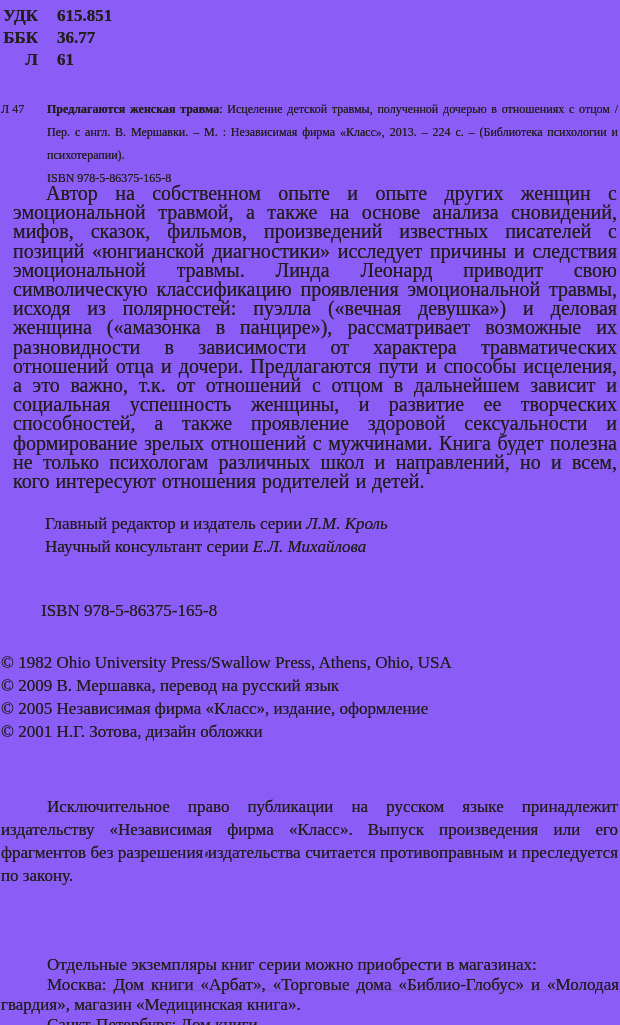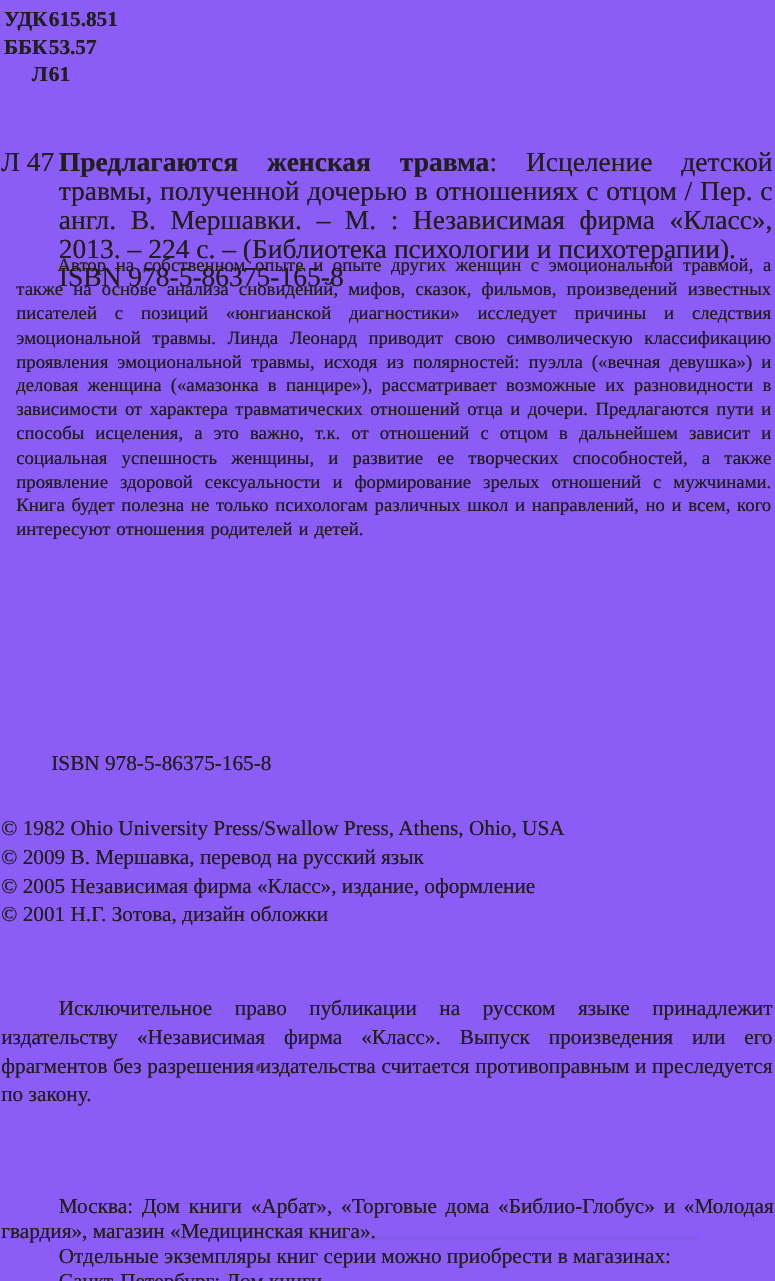--- a/index.html
+++ b/index.html
@@ -9,32 +9,32 @@
     background:#8b5cf6;
     overflow:hidden;
     font-family:Liberation Serif, serif;
     color:#211f1c;
     text-shadow:0 0 .5px rgba(33,31,28,.85);
     font-size:17px;
   }
   .codes{position:absolute;top:5px;left:2px;font-weight:bold;line-height:22px;}
   .codes .row{display:flex;}
   .codes .lab{width:36px;text-align:right;}
-  .codes .val{margin-left:1px;}
+  .codes .val{margin-left:19px;}
 
   .author{position:absolute;top:84px;left:47px;line-height:23px;}
 
-  .entry{position:absolute;top:118px;left:1px;width:617px;font-size:22px;line-height:23px;}
+  .entry{position:absolute;top:98px;left:1px;width:617px;font-size:12px;line-height:23px;}
   .entry .code{position:absolute;left:0;top:0;}
   .entry .text{margin-left:46px;text-align:justify;}
   .entry .isbn{margin-left:46px;}
 
   .annotation{
-    position:absolute;top:204px;left:13px;width:604px;
-    font-size:15px;line-height:19.2px;
+    position:absolute;top:184px;left:13px;width:604px;
+    font-size:20px;line-height:19.2px;
     text-align:justify;text-indent:33px;word-spacing:1px;
   }
 
   .editors{position:absolute;top:512px;left:45px;line-height:23px;}
 
   .isbn2{position:absolute;top:599px;left:41px;line-height:23px;}
 
   .copyrights{position:absolute;top:651px;left:1px;line-height:23px;}
 
   .rights{
@@ -56,51 +56,55 @@
 
 <div class="page">
 
   <div class="codes">
     <div class="row">
       <span class="lab">УДК</span>
       <span class="val">615.851</span>
     </div>
     <div class="row">
       <span class="lab">ББК</span>
-      <span class="val">53.57</span>
+      <span class="val">36.77</span>
     </div>
     <div class="row">
       <span class="lab">Л</span>
       <span class="val">61</span>
     </div>
   </div>
 
 
   <div class="entry">
     <span class="code">Л 47</span>
     <div class="text"><b>Предлагаются женская травма</b><span>: Исцеление детской травмы, полученной дочерью в отношениях с отцом / Пер. с англ. В. Мершавки. – М. : Независимая фирма «Класс», 2013. – 224 с. – (Библиотека психологии и психотерапии).</span></div>
     <div class="isbn">ISBN 978-5-86375-165-8</div>
   </div>
 
   <div class="annotation">Автор на собственном опыте и опыте других женщин с эмоциональной травмой, а также на основе анализа сновидений, мифов, сказок, фильмов, произведений известных писателей с позиций «юнгианской диагностики» исследует причины и следствия эмоциональной травмы. Линда Леонард приводит свою символическую классификацию проявления эмоциональной травмы, исходя из полярностей: пуэлла («вечная девушка») и деловая женщина («амазонка в панцире»), рассматривает возможные их разновидности в зависимости от характера травматических отношений отца и дочери. Предлагаются пути и способы исцеления, а это важно, т.к. от отношений с отцом в дальнейшем зависит и социальная успешность женщины, и развитие ее творческих способностей, а также проявление здоровой сексуальности и формирование зрелых отношений с мужчинами. Книга будет полезна не только психологам различных школ и направлений, но и всем, кого интересуют отношения родителей и детей.</div>
 
+  <div class="editors">
+    <div><span>Главный редактор и издатель серии </span><i>Л.М. Кроль</i></div>
+    <div><span>Научный консультант серии </span><i>Е.Л. Михайлова</i></div>
+  </div>
 
   <div class="isbn2">ISBN 978-5-86375-165-8</div>
 
   <div class="copyrights">
     <div>© 1982 Ohio University Press/Swallow Press, Athens, Ohio, USA</div>
     <div>© 2009 В. Мершавка, перевод на русский язык</div>
     <div>© 2005 Независимая фирма «Класс», издание, оформление</div>
     <div>© 2001 Н.Г. Зотова, дизайн обложки</div>
   </div>
 
   <div class="rights">Исключительное право публикации на русском языке принадлежит издательству «Независимая фирма «Класс». Выпуск произведения или его фрагментов без разрешения издательства считается противоправным и преследуется по закону.</div>
 
   <div class="stores">
+    <p>Отдельные экземпляры книг серии можно приобрести в магазинах:</p>
     <p>Москва: Дом книги «Арбат», «Торговые дома «Библио-Глобус» и «Молодая гвардия», магазин «Медицинская книга».</p>
-    <p>Отдельные экземпляры книг серии можно приобрести в магазинах:</p>
     <p>Санкт-Петербург: Дом книги.</p>
   </div>
 
   <div class="speck"></div>
   <div class="smudge"></div>
 
 </div>
 
 </body></html>

